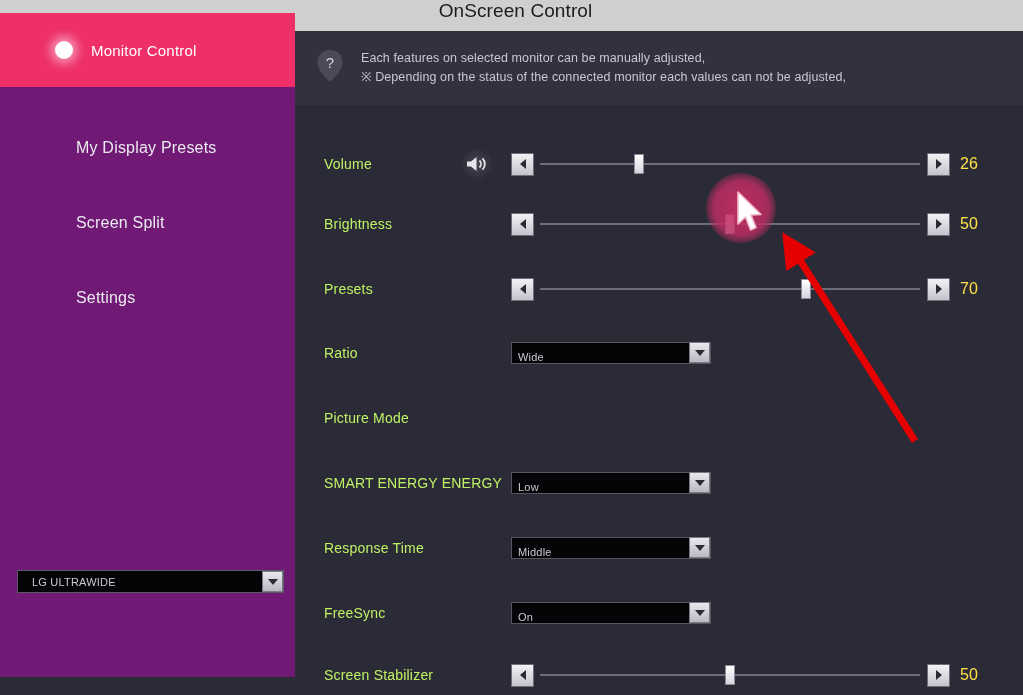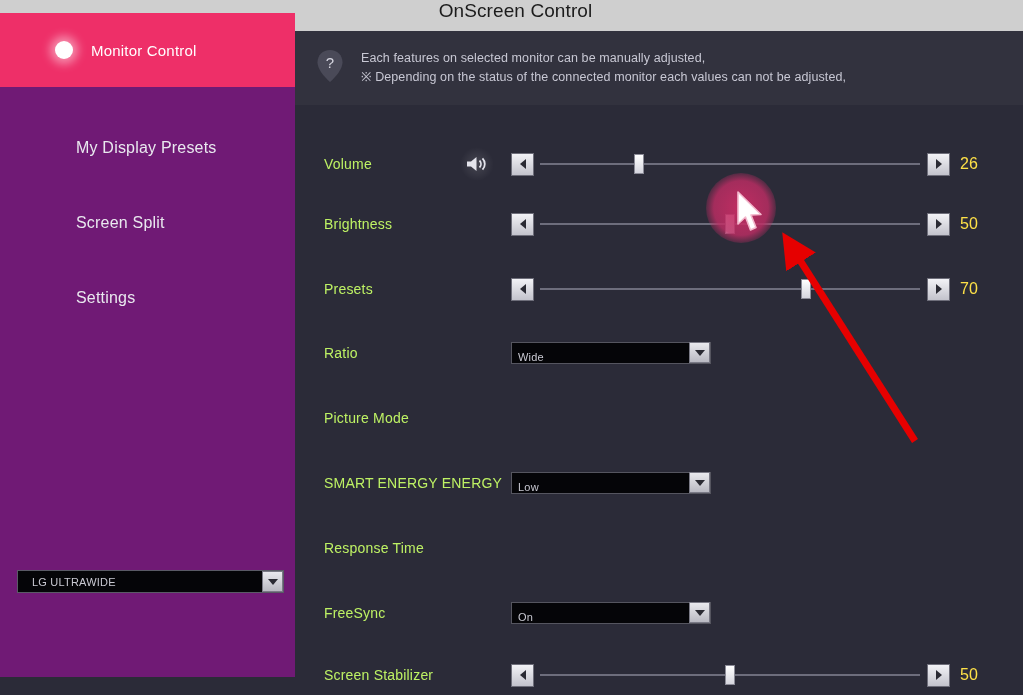--- a/index.html
+++ b/index.html
@@ -338,20 +338,26 @@
         <div class="sel">
           <span class="val">Low</span>
           <span class="dd-btn">
               <span class="tri"></span>
             </span>
         </div>
       </div>
 
       <div class="row" style="top:423px">
         <div class="row-label">Response Time</div>
+        <div class="sel">
+          <span class="val">Middle</span>
+          <span class="dd-btn">
+              <span class="tri"></span>
+            </span>
+        </div>
       </div>
 
       <div class="row" style="top:488px">
         <div class="row-label">FreeSync</div>
         <div class="sel">
           <span class="val">On</span>
           <span class="dd-btn">
               <span class="tri"></span>
             </span>
         </div>

